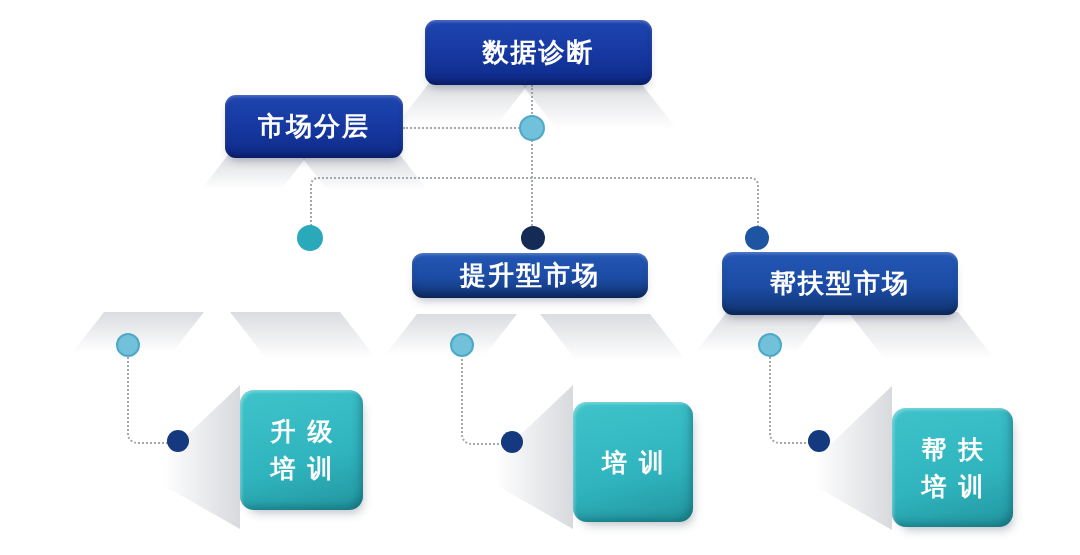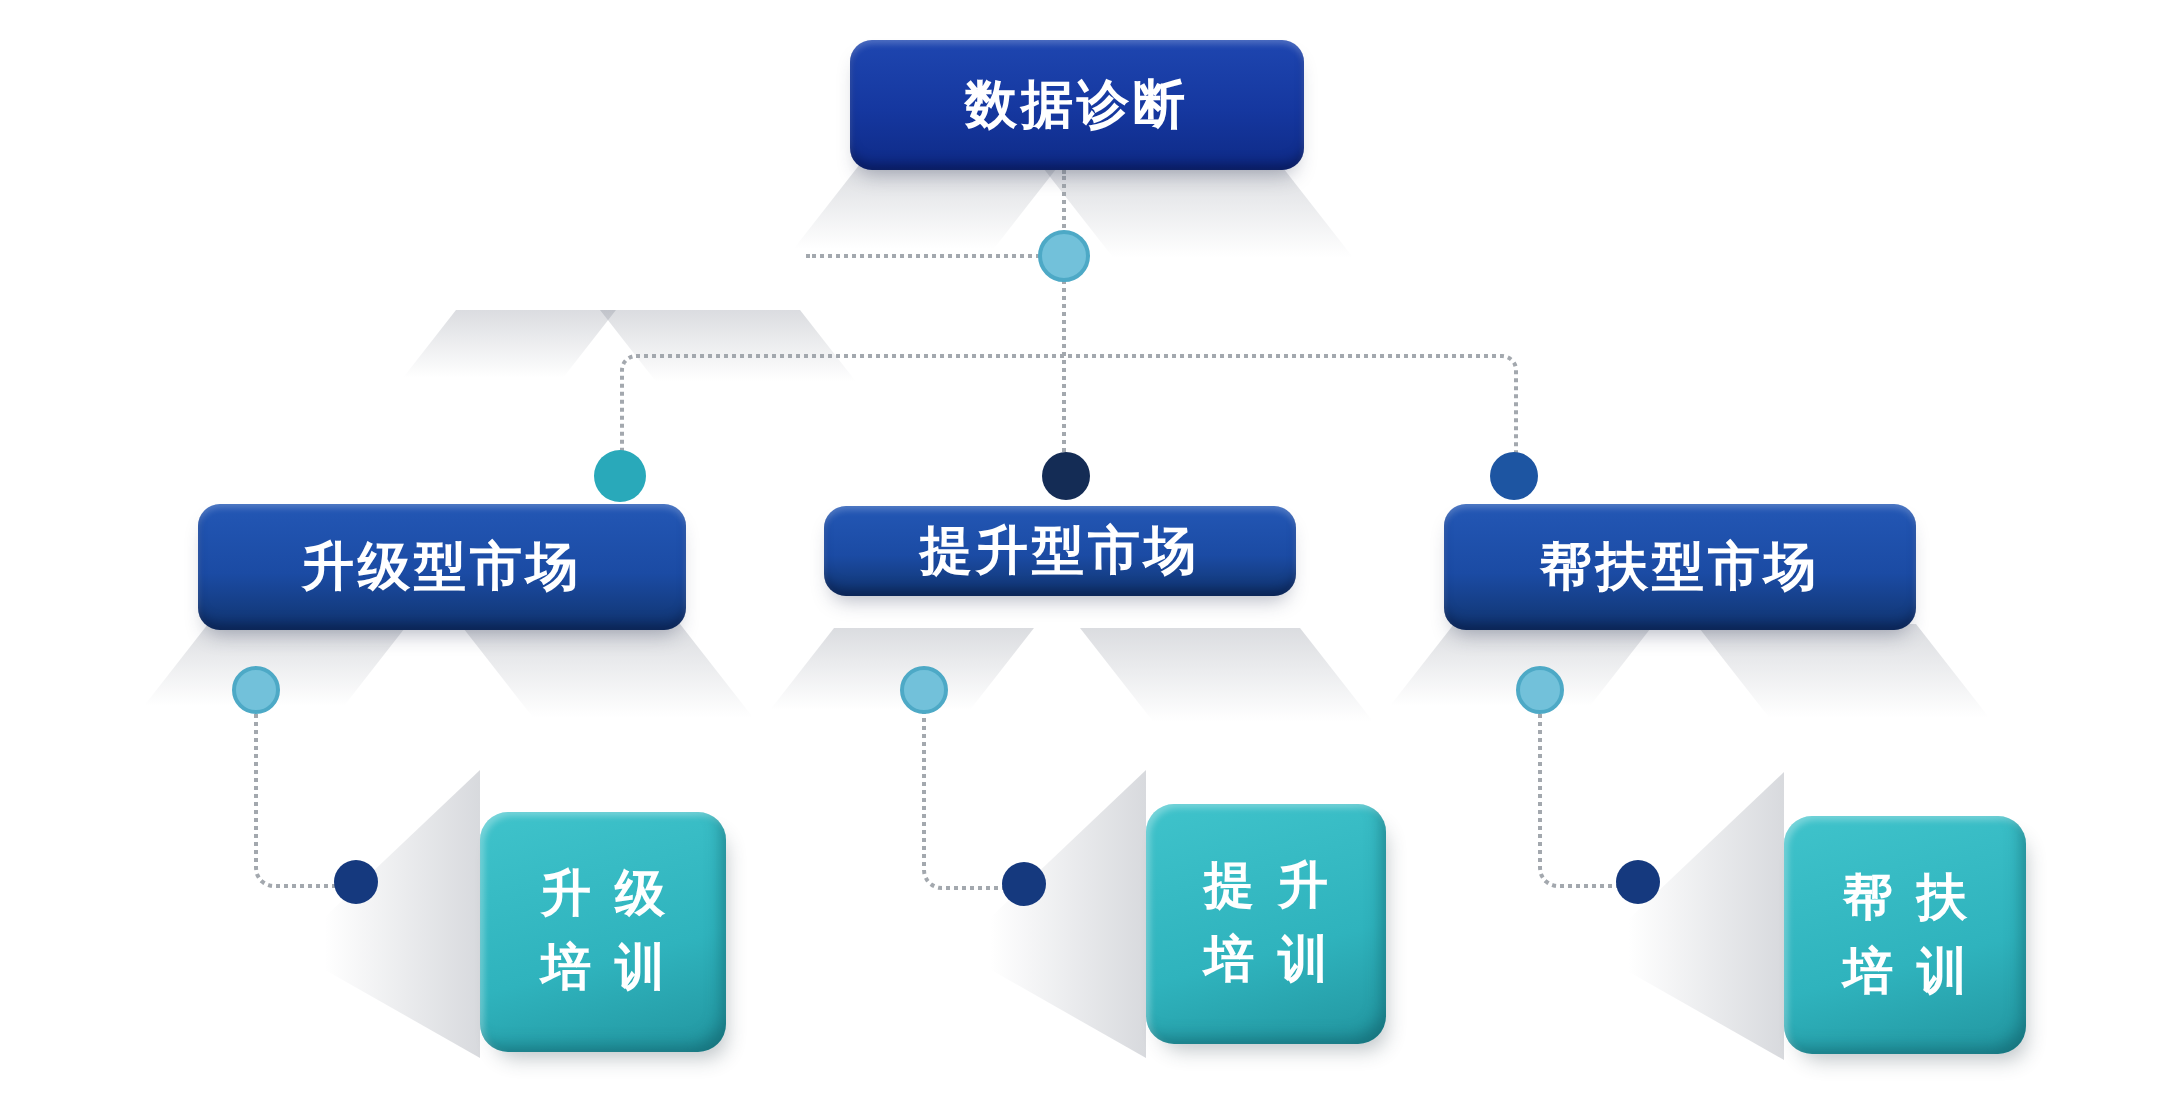--- a/index.html
+++ b/index.html
@@ -74,21 +74,21 @@
     background:linear-gradient(165deg, var(--teal-light) 0%, var(--teal) 60%, #22959f 100%);
     box-shadow:inset -5px -6px 8px -3px rgba(10,80,90,.5), inset 2px 2px 3px rgba(255,255,255,.3),
       4px 7px 10px -4px rgba(40,60,70,.3);
     border-radius:14px;flex-direction:column;font-size:25px;line-height:37px;}
   .box.teal span{letter-spacing:12px;padding-left:12px;}
   .b-root{left:425px;top:20px;width:227px;height:65px;}
   .b-side{left:225px;top:95px;width:178px;height:63px;}
   .b-m1{left:99px;top:252px;width:244px;height:63px;}
   .b-m2{left:412px;top:253px;width:236px;height:45px;}
   .b-m3{left:722px;top:252px;width:236px;height:63px;}
-  .b-t1{left:240px;top:406px;width:123px;height:120px;align-items:center;}
+  .b-t1{left:240px;top:390px;width:123px;height:120px;align-items:center;}
   .b-t2{left:573px;top:402px;width:120px;height:120px;}
   .b-t3{left:892px;top:408px;width:121px;height:119px;}
 </style>
 </head>
 <body>
 
 <div class="canvas">
 
   <div class="wedge wl w-root-l"></div>
   <div class="wedge wr w-root-r"></div>
@@ -118,35 +118,34 @@
   <div class="dot light d-light-1"></div>
   <div class="dot light d-light-2"></div>
   <div class="dot light d-light-3"></div>
   <div class="dot dark d-dark-1"></div>
   <div class="dot dark d-dark-2"></div>
   <div class="dot dark d-dark-3"></div>
 
   <div class="box blue-deep b-root">
     <span>数据诊断</span>
   </div>
-  <div class="box blue-market b-m1">
-    <span>升级型市场</span>
+  <div class="box blue-deep b-side">
+    <span>市场分层</span>
   </div>
   <div class="box blue-market b-m2">
     <span>提升型市场</span>
   </div>
   <div class="box blue-market b-m3">
     <span>帮扶型市场</span>
   </div>
   <div class="box teal b-t1">
     <span>升级</span>
     <span>培训</span>
   </div>
   <div class="box teal b-t2">
-    <span>提升</span>
     <span>培训</span>
   </div>
   <div class="box teal b-t3">
     <span>帮扶</span>
     <span>培训</span>
   </div>
 
 </div>
 
 </body></html>

